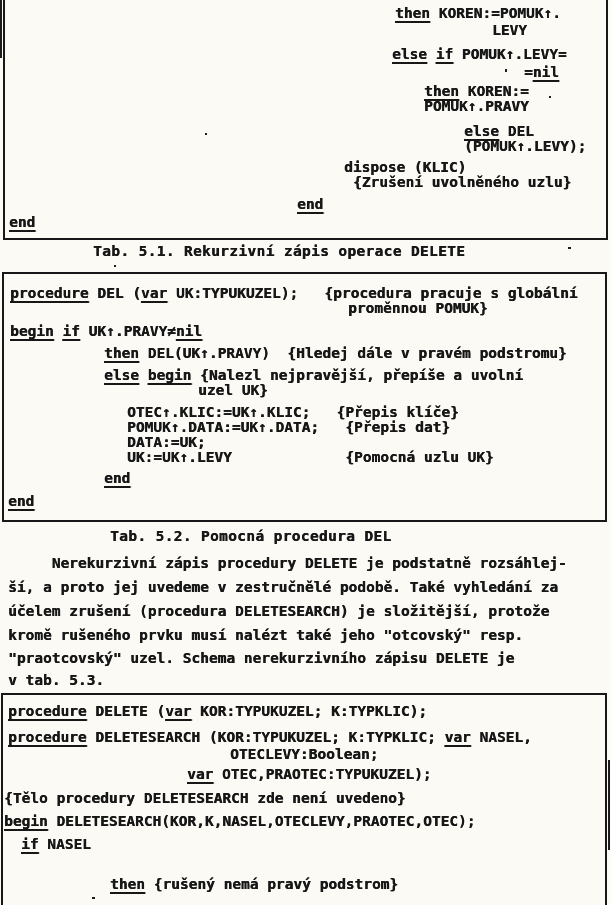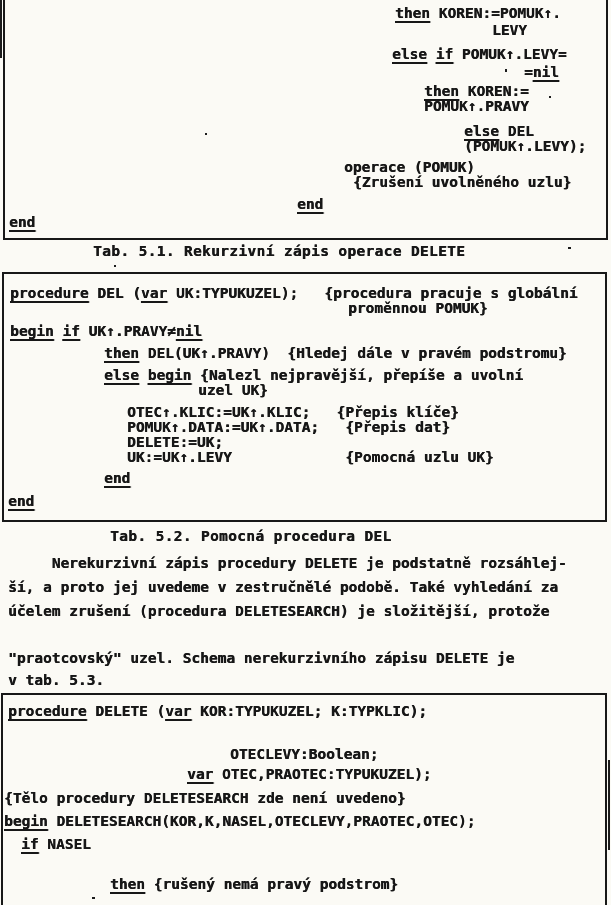--- a/index.html
+++ b/index.html
@@ -30,51 +30,53 @@
 
   <div class="box" id="box1"></div>
   <div class="cl" style="left:395px;top:6px"><span class="u">then</span> KOREN:=POMUK↑.</div>
   <div class="cl" style="left:492px;top:23px">LEVY</div>
   <div class="cl" style="left:392px;top:47px"><span class="u">else</span> <span class="u">if</span> POMUK↑.LEVY=</div>
   <div class="cl" style="left:524px;top:65px">=<span class="u">nil</span></div>
   <div class="cl" style="left:424px;top:84px"><span class="u">then</span> KOREN:=</div>
   <div class="cl" style="left:424px;top:99px">POMUK↑.PRAVY</div>
   <div class="cl" style="left:464px;top:124px"><span class="u">else</span> DEL</div>
   <div class="cl" style="left:464px;top:139px">(POMUK↑.LEVY);</div>
-  <div class="cl" style="left:344px;top:160px">operace (POMUK)</div>
+  <div class="cl" style="left:344px;top:160px">dispose (KLIC)</div>
   <div class="cl" style="left:353px;top:175px">{Zrušení uvolněného uzlu}</div>
   <div class="cl" style="left:297px;top:197px"><span class="u">end</span></div>
   <div class="cl" style="left:9px;top:215px"><span class="u">end</span></div>
 
   <div class="cl cap" style="left:93px;top:244px">Tab. 5.1. Rekurzivní zápis operace DELETE</div>
 
   <div class="box" id="box2"></div>
   <div class="cl" style="left:10px;top:286px"><span class="u">procedure</span> DEL (<span class="u">var</span> UK:TYPUKUZEL);   {procedura pracuje s globální</div>
   <div class="cl" style="left:348px;top:301px">proměnnou POMUK}</div>
   <div class="cl" style="left:10px;top:324px"><span class="u">begin</span> <span class="u">if</span> UK↑.PRAVY≠<span class="u">nil</span></div>
   <div class="cl" style="left:104px;top:346px"><span class="u">then</span> DEL(UK↑.PRAVY)  {Hledej dále v pravém podstromu}</div>
   <div class="cl" style="left:104px;top:368px"><span class="u">else</span> <span class="u">begin</span> {Nalezl nejpravější, přepíše a uvolní</div>
   <div class="cl" style="left:198px;top:383px">uzel UK}</div>
   <div class="cl" style="left:127px;top:405px">OTEC↑.KLIC:=UK↑.KLIC;   {Přepis klíče}</div>
   <div class="cl" style="left:127px;top:420px">POMUK↑.DATA:=UK↑.DATA;   {Přepis dat}</div>
-  <div class="cl" style="left:127px;top:435px">DELETE:=UK;</div>
+  <div class="cl" style="left:127px;top:435px">DATA:=UK;</div>
   <div class="cl" style="left:127px;top:450px">UK:=UK↑.LEVY             {Pomocná uzlu UK}</div>
   <div class="cl" style="left:104px;top:471px"><span class="u">end</span></div>
   <div class="cl" style="left:8px;top:494px"><span class="u">end</span></div>
 
   <div class="cl cap" style="left:110px;top:529px">Tab. 5.2. Pomocná procedura DEL</div>
 
   <div class="cl para" style="left:8px;top:555px">     Nerekurzivní zápis procedury DELETE je podstatně rozsáhlej-</div>
   <div class="cl para" style="left:8px;top:603px">účelem zrušení (procedura DELETESEARCH) je složitější, protože</div>
   <div class="cl para" style="left:8px;top:579px">ší, a proto jej uvedeme v zestručnělé podobě. Také vyhledání za</div>
+  <div class="cl para" style="left:8px;top:627px">kromě rušeného prvku musí nalézt také jeho "otcovský" resp.</div>
   <div class="cl para" style="left:8px;top:650px">"praotcovský" uzel. Schema nerekurzivního zápisu DELETE je</div>
   <div class="cl para" style="left:8px;top:672px">v tab. 5.3.</div>
 
   <div class="box" id="box3"></div>
   <div class="cl" style="left:8px;top:704px"><span class="u">procedure</span> DELETE (<span class="u">var</span> KOR:TYPUKUZEL; K:TYPKLIC);</div>
+  <div class="cl" style="left:8px;top:730px"><span class="u">procedure</span> DELETESEARCH (KOR:TYPUKUZEL; K:TYPKLIC; <span class="u">var</span> NASEL,</div>
   <div class="cl" style="left:230px;top:747px">OTECLEVY:Boolean;</div>
   <div class="cl" style="left:187px;top:767px"><span class="u">var</span> OTEC,PRAOTEC:TYPUKUZEL);</div>
   <div class="cl" style="left:4px;top:791px">{Tělo procedury DELETESEARCH zde není uvedeno}</div>
   <div class="cl" style="left:4px;top:814px"><span class="u">begin</span> DELETESEARCH(KOR,K,NASEL,OTECLEVY,PRAOTEC,OTEC);</div>
   <div class="cl" style="left:21px;top:837px"><span class="u">if</span> NASEL</div>
   <div class="cl" style="left:110px;top:877px"><span class="u">then</span> {rušený nemá pravý podstrom}</div>
 
   <div class="speck" style="left:0;top:0;width:2px;height:58px"></div>
   <div class="speck" style="left:114px;top:265px;width:2px;height:2px"></div>
   <div class="speck" style="left:549px;top:96px;width:2px;height:2px"></div>

